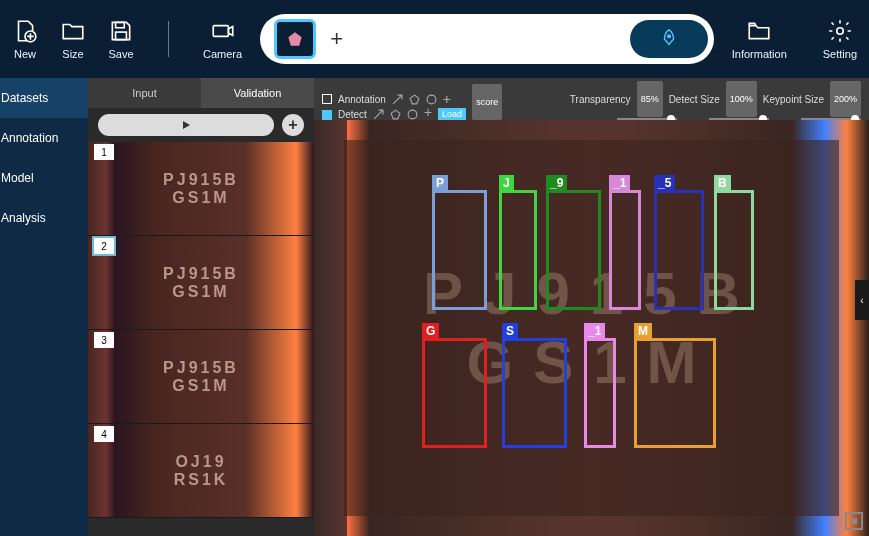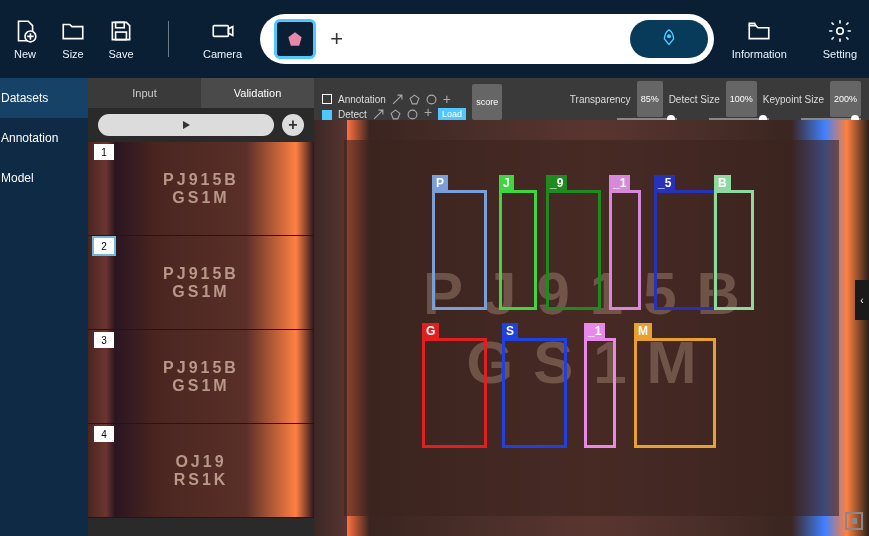--- a/index.html
+++ b/index.html
@@ -113,20 +113,21 @@
         </svg>
       <span>Setting</span>
     </div>
   </div>
 </div>
 
 <div class="left-nav">
   <div class="nav-item active">Datasets</div>
   <div class="nav-item">Annotation</div>
   <div class="nav-item">Model</div>
+  <div class="nav-item">Analysis</div>
 </div>
 
 <div class="mid-col">
   <div class="tabs">
     <div class="tab">Input</div>
     <div class="tab active">Validation</div>
   </div>
   <div class="playrow">
     <div class="playbtn">
       <svg width="10" height="10" viewBox="0 0 10 10">
@@ -222,21 +223,21 @@
       </div>
       <div class="det" style="left: 185px; top: 70px; width: 38px; height: 120px; border-color: rgb(63, 214, 63);">
         <div class="det-lbl" style="background: rgb(63, 214, 63);">J</div>
       </div>
       <div class="det" style="left: 232px; top: 70px; width: 55px; height: 120px; border-color: rgb(31, 138, 31);">
         <div class="det-lbl" style="background: rgb(31, 138, 31);">_9</div>
       </div>
       <div class="det" style="left: 295px; top: 70px; width: 32px; height: 120px; border-color: rgb(216, 136, 216);">
         <div class="det-lbl" style="background: rgb(216, 136, 216);">_1</div>
       </div>
-      <div class="det" style="left: 340px; top: 70px; width: 62px; height: 120px; border-color: rgb(40, 50, 184);">
+      <div class="det" style="left: 340px; top: 70px; width: 50px; height: 120px; border-color: rgb(40, 50, 184);">
         <div class="det-lbl" style="background: rgb(40, 50, 184);">_5</div>
       </div>
       <div class="det" style="left: 400px; top: 70px; width: 40px; height: 120px; border-color: rgb(143, 216, 159);">
         <div class="det-lbl" style="background: rgb(143, 216, 159);">B</div>
       </div>
       <div class="det" style="left: 108px; top: 218px; width: 65px; height: 110px; border-color: rgb(224, 32, 32);">
         <div class="det-lbl" style="background: rgb(224, 32, 32);">G</div>
       </div>
       <div class="det" style="left: 188px; top: 218px; width: 65px; height: 110px; border-color: rgb(32, 64, 224);">
         <div class="det-lbl" style="background: rgb(32, 64, 224);">S</div>

